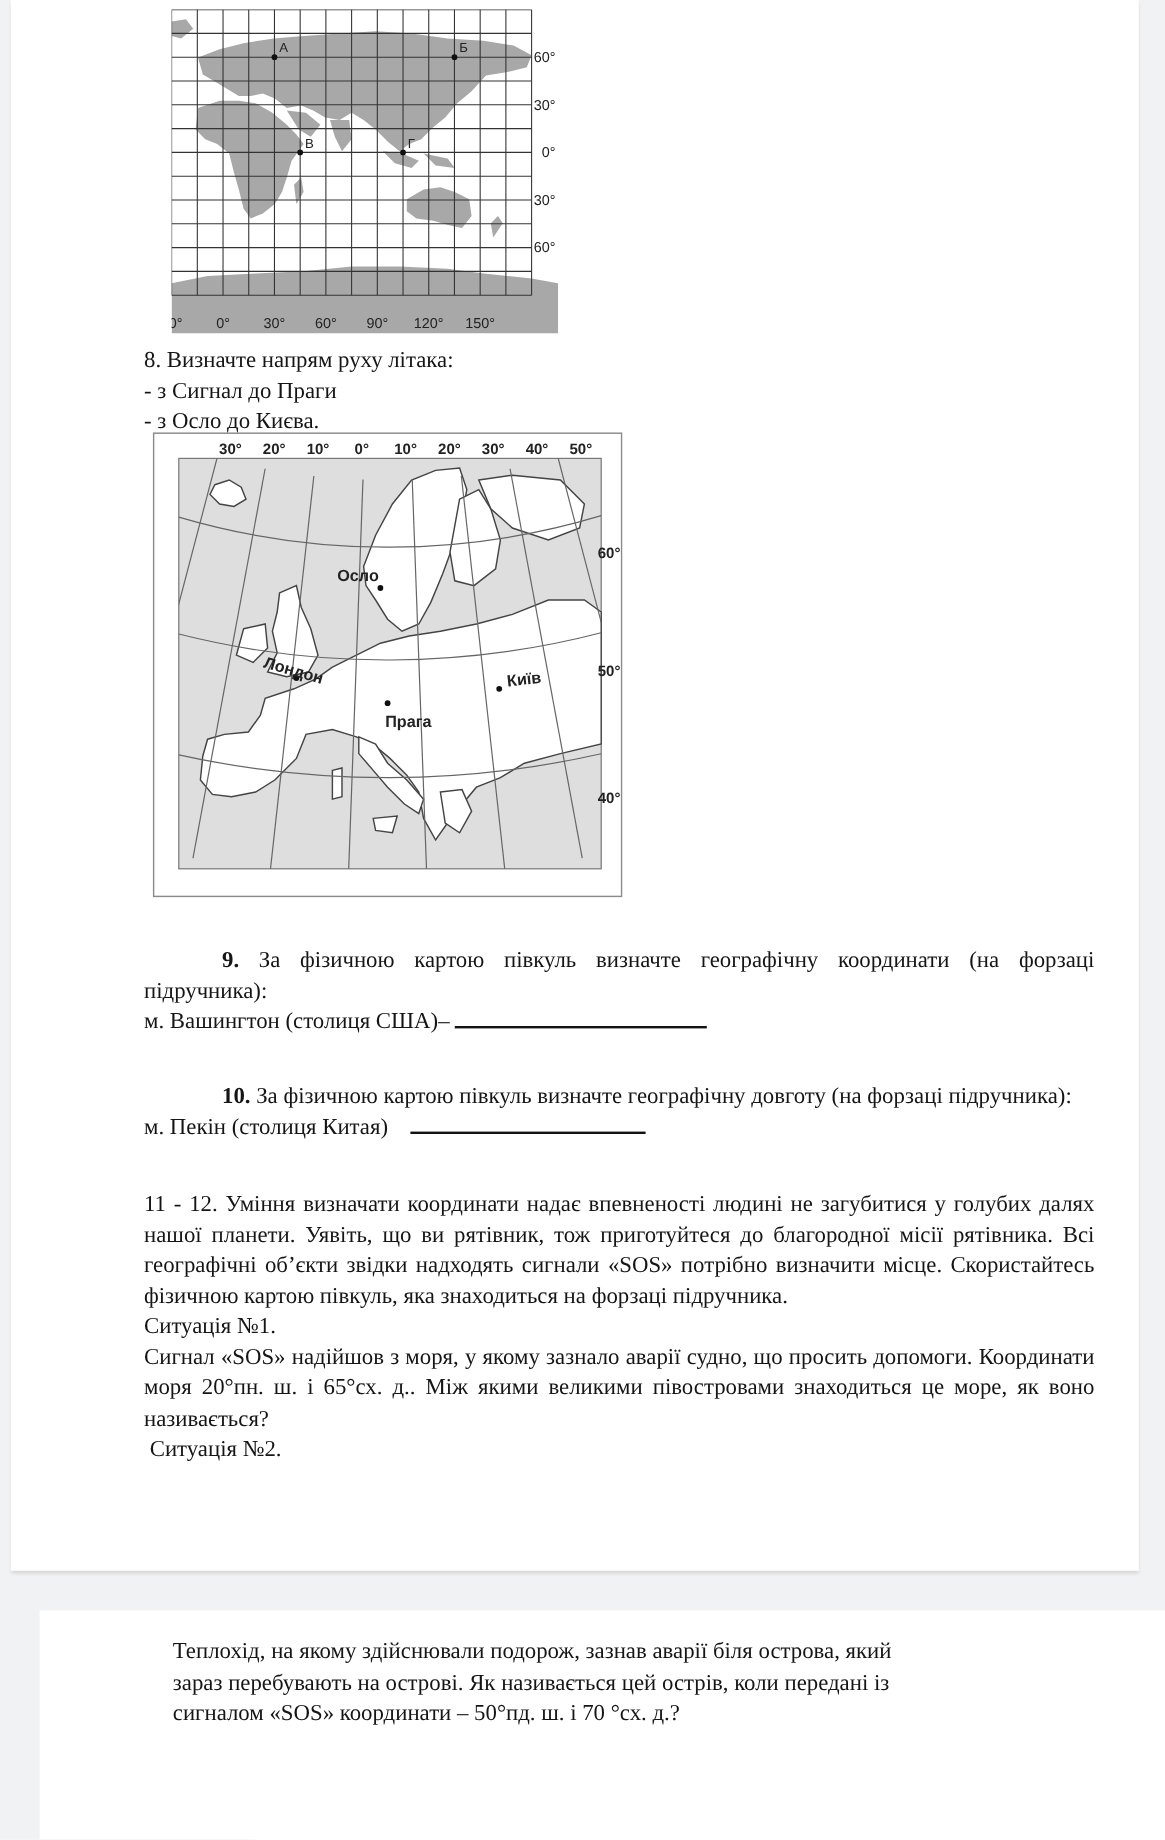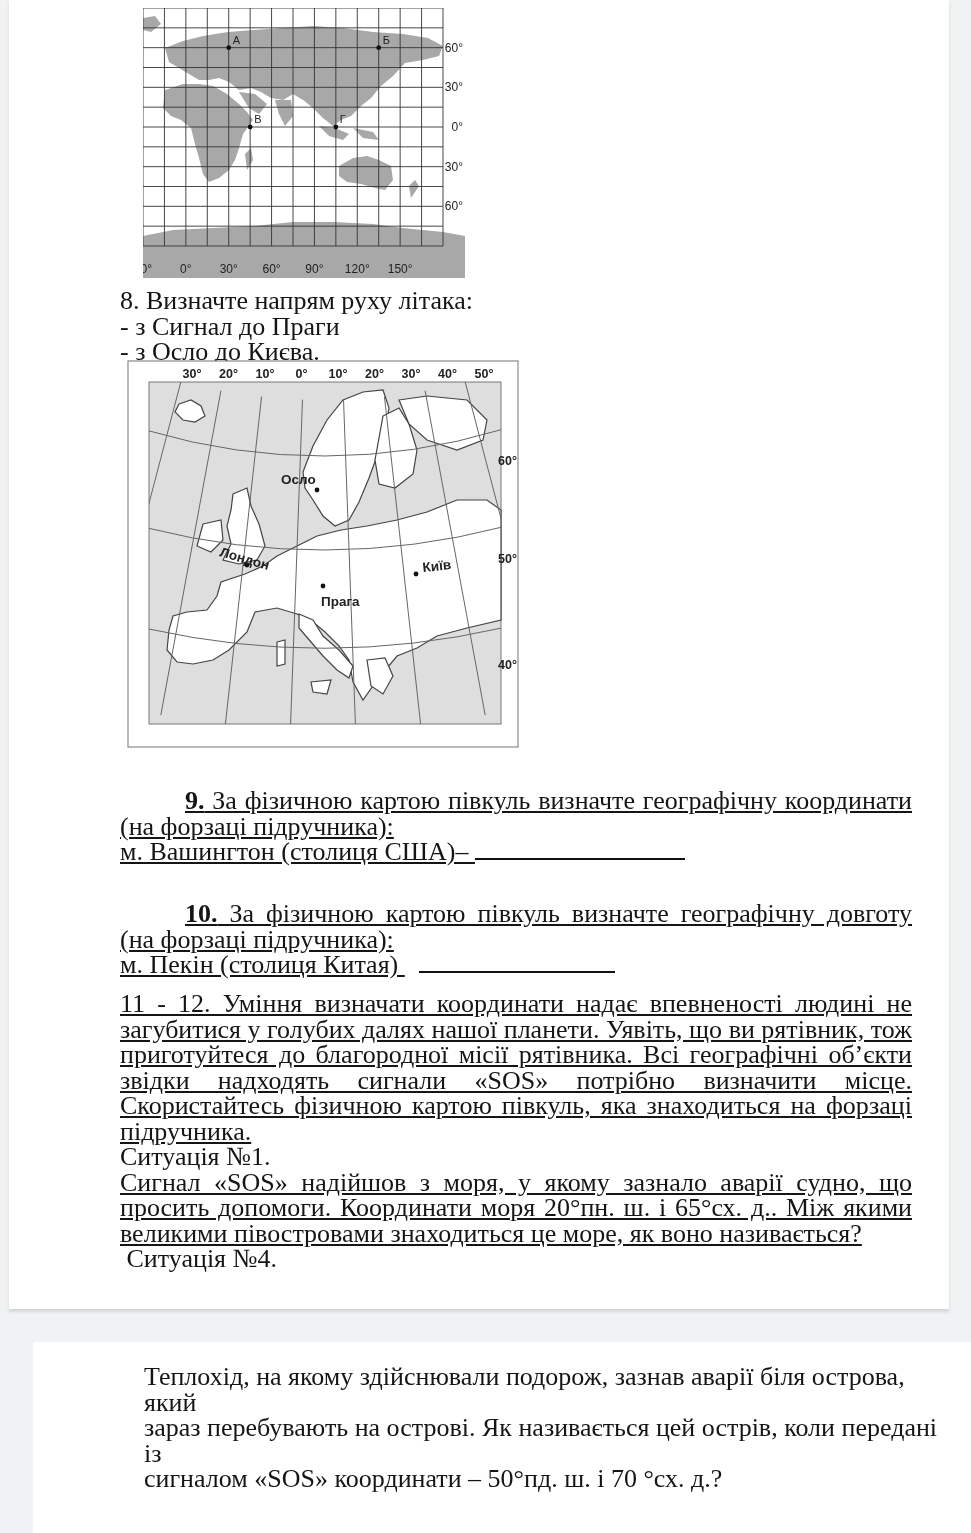--- a/index.html
+++ b/index.html
@@ -5,22 +5,22 @@
   * { box-sizing: border-box; margin: 0; padding: 0; }
   html, body { width: 971px; height: 1533px; background: #f1f2f4; overflow: hidden; }
   body { position: relative; font-family: "Liberation Serif", "DejaVu Serif", serif; color: #111; }
 
   .page {
     position: absolute; left: 9px; width: 940px; background: #ffffff;
   }
   #page1 { top: 0; height: 1309px; box-shadow: 0 3px 3px rgba(0,0,0,0.12); }
   #page2 { top: 1342px; height: 191px; margin-left: 24px; }
 
-  .txt { position: absolute; font-size: 26px; line-height: 25.5px; color: #151515; }
-  .justify { text-align: justify; text-align-last: left; text-decoration: underline; }
+  .txt { position: absolute; font-size: 19px; line-height: 25.5px; color: #151515; }
+  .justify { text-align: justify; text-align-last: left; }
   .blank { display: inline-block; border-bottom: 2px solid #111; vertical-align: baseline; height: 1px; }
 
   
   #world-map { position: absolute; left: 134px; top: 8px; width: 322px; height: 270px; }
   
   #europe-map { position: absolute; left: 118px; top: 360px; width: 392px; height: 390px; }
 
   svg text { font-family: "Liberation Sans", "DejaVu Sans", sans-serif; }
 </style>
 </head>
@@ -198,21 +198,21 @@
 
   <div class="txt justify" style="left:111px; top:901px; width:792px;">
     <div style="text-indent:65px;"><b>10.</b><span> За фізичною картою півкуль визначте географічну довготу (на форзаці підручника):</span></div>
     <div><span>м. Пекін  (столиця Китая) </span><span class="blank" style="width:196px; margin-left:14px;"></span></div>
   </div>
 
   <div class="txt" style="left:111px; top:991px; width:792px;">
     <div class="justify">11 - 12. Уміння визначати координати надає впевненості людині не загубитися у голубих далях нашої планети. Уявіть, що ви рятівник, тож приготуйтеся до благородної місії рятівника. Всі географічні об’єкти звідки надходять сигнали «SOS» потрібно визначити місце. Скористайтесь фізичною картою півкуль, яка знаходиться на форзаці підручника.</div>
     <div>Ситуація №1.</div>
     <div class="justify"> Сигнал «SOS» надійшов з моря, у якому зазнало  аварії судно, що просить допомоги. Координати моря 20°пн. ш. і 65°сх. д.. Між якими великими півостровами знаходиться це море, як воно називається?</div>
-    <div style="white-space:pre;"> Ситуація №4.</div>
+    <div style="white-space:pre;"> Ситуація №2.</div>
   </div>
 </div>
 
 <div class="page" id="page2">
   <div class="txt" style="left:111px; top:22px; width:800px;">
     <div>Теплохід, на якому здійснювали подорож, зазнав аварії біля острова, який</div>
     <div>зараз перебувають на острові. Як називається цей острів, коли передані із</div>
     <div>сигналом «SOS» координати – 50°пд. ш.  і 70 °сх. д.?</div>
   </div>
 </div>

